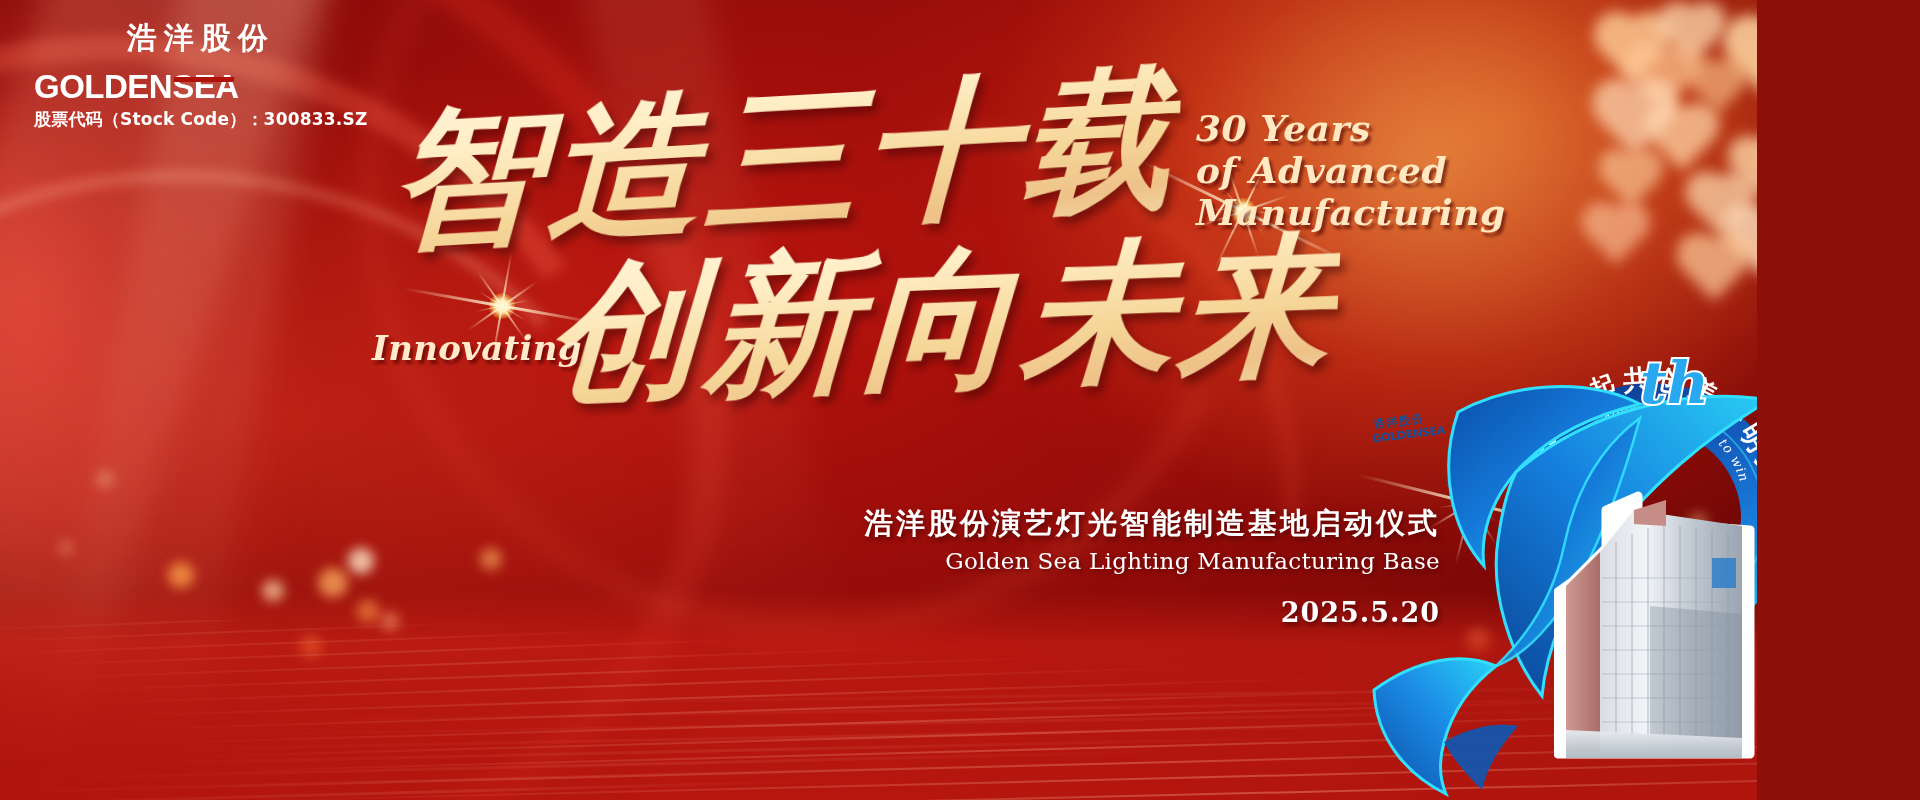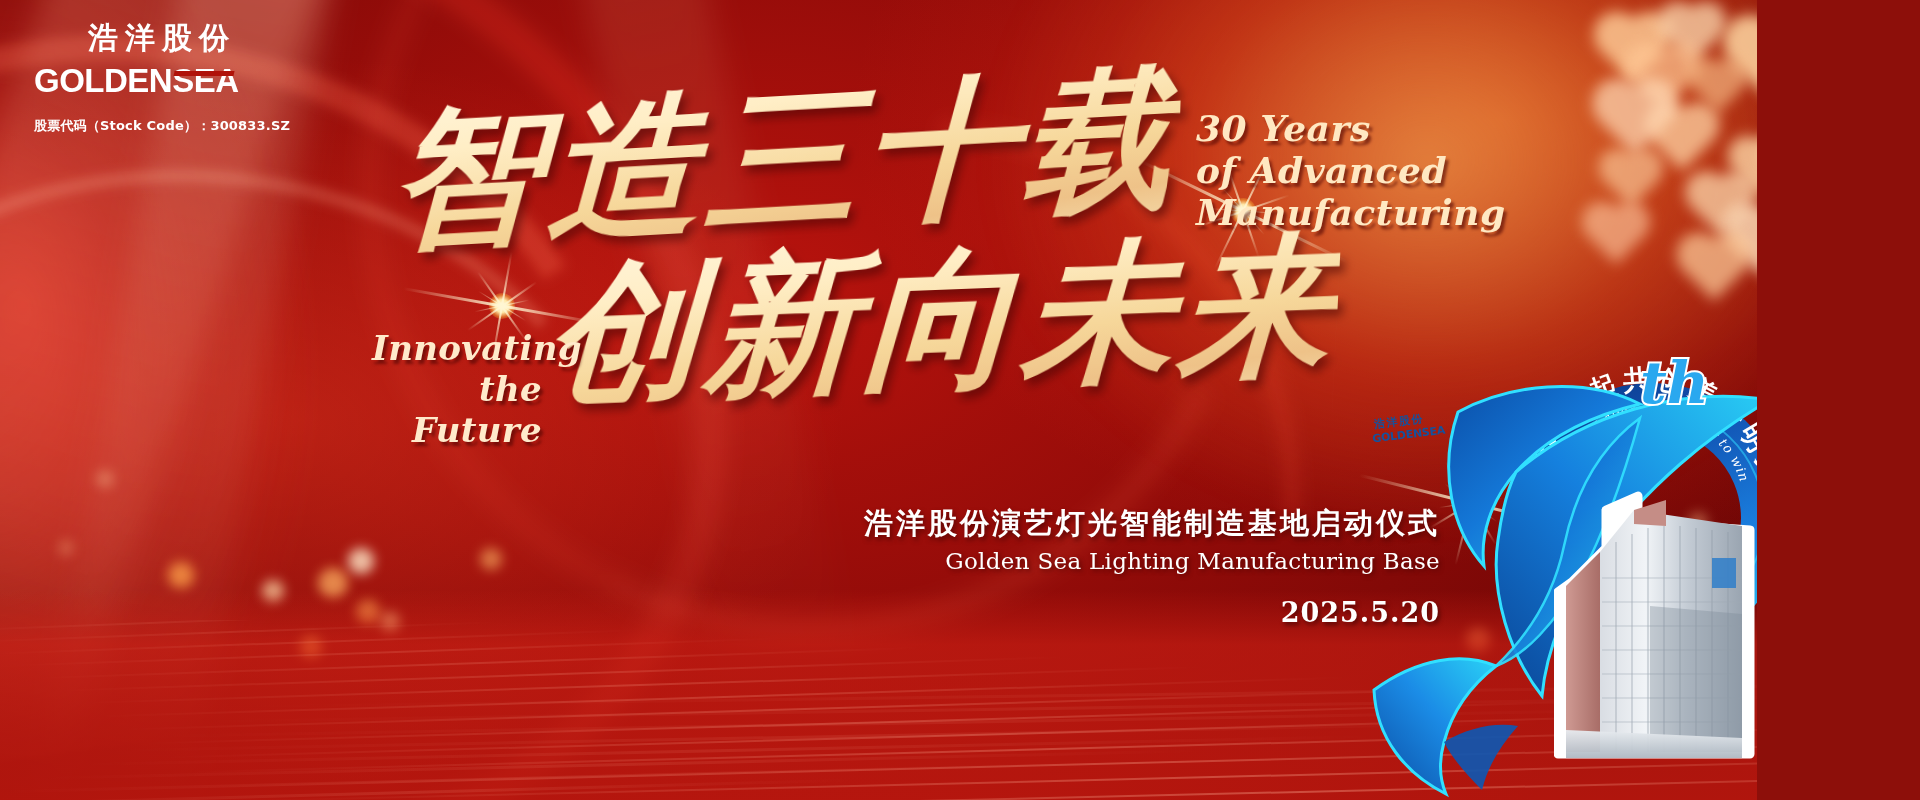--- a/index.html
+++ b/index.html
@@ -79,27 +79,27 @@
   .sparkle .core{ position:absolute; left:50%; top:50%; transform:translate(-50%,-50%);
       width:26px; height:26px; border-radius:50%;
       background:radial-gradient(circle, #fffdf2 0%, #ffe9a8 35%, rgba(255,180,60,.5) 60%, rgba(255,140,30,0) 80%); }
   .sparkle .ray{ position:absolute; left:50%; top:50%; background:linear-gradient(to right, rgba(255,250,220,0), rgba(255,246,210,.95), rgba(255,250,220,0)); }
 
   
   .logo{ position:absolute; left:34px; top:22px; z-index:30; }
   .logo-cn{ font-size:30px; font-weight:700; color:#ffffff; letter-spacing:7px; text-align:center;
             font-family:"DejaVu Sans","Liberation Sans",sans-serif; line-height:1.05; }
   .logo-en{ position:relative; font-size:33px; font-weight:800; color:#ffffff; letter-spacing:-0.5px;
-            line-height:1; margin-top:10px; display:flex; align-items:flex-start; }
+            line-height:1; margin-top:16px; display:flex; align-items:flex-start; }
   .logo-en .sea{ position:relative; display:inline-block; }
   .logo-en .sea:after{
      content:""; position:absolute; left:2px; top:22%; width:calc(100% - 6px); height:5px;
      background:#b01209; transform:skewX(-12deg);
   }
-  .logo-code{ font-size:13px; font-weight:700; color:#ffffff; margin-top:20px; letter-spacing:.2px;
+  .logo-code{ font-size:17px; font-weight:700; color:#ffffff; margin-top:5px; letter-spacing:.2px;
               font-family:"DejaVu Sans","Liberation Sans",sans-serif; }
 
   
   .headline{ position:absolute; left:0; top:0; width:1920px; height:800px; z-index:25; pointer-events:none;}
 
   .cn-line{
     position:absolute; white-space:nowrap;
     font-family:"DejaVu Serif","Liberation Serif",serif;
     font-weight:700; font-style:italic;
     background:linear-gradient(175deg,#fff6df 0%, #ffeec6 28%, #f6d79a 58%, #eec288 78%, #f7e3b6 100%);
@@ -341,21 +341,20 @@
     <div class="cn-line cn-line-2">创新向未来</div>
 
     <div class="en-right">
       <div>30 Years</div>
       <div>of Advanced</div>
       <div>Manufacturing</div>
     </div>
 
     <div class="en-left">
       <div>Innovating</div>
-      <div>the Future</div>
     </div>
   </div>
 
   <div class="subtitle">
     <div class="sub-inner">
       <div class="sub-cn">浩洋股份演艺灯光智能制造基地启动仪式</div>
       <div class="sub-en">
         <div>Golden Sea Lighting Manufacturing Base</div>
       </div>
       <div class="sub-date">2025.5.20</div>

